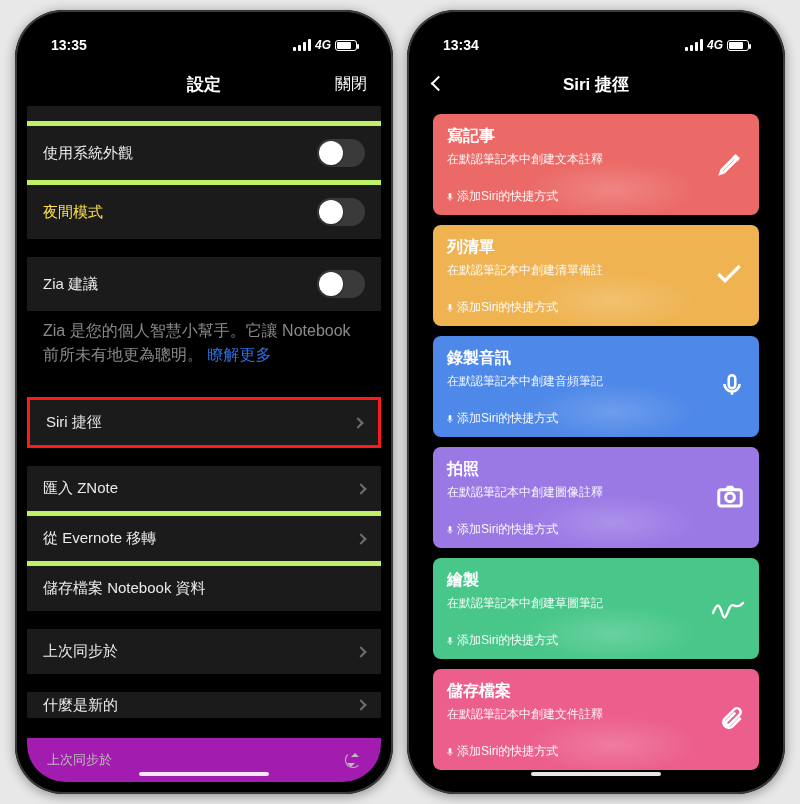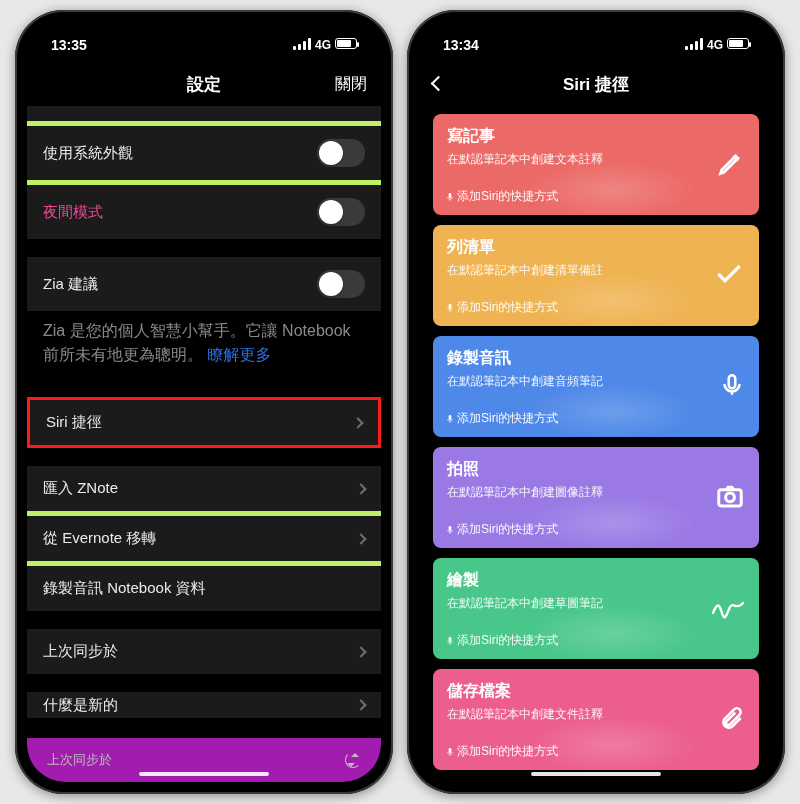--- a/index.html
+++ b/index.html
@@ -45,21 +45,21 @@
     display: flex;
     justify-content: space-between;
     align-items: center;
     padding: 6px 24px 0;
     color: #fff;
     font-size: 14px;
     font-weight: 600;
     z-index: 40;
     gap: 13px;
   }
-  .status-right { display:flex; align-items:flex-start; gap:4px; }
+  .status-right { display:flex; align-items:center; gap:4px;font-style:italic; }
   .sig-bars { display:flex; gap:2px; align-items:flex-end; height:12px; }
   .sig-bars span { width:3px; background:#fff; border-radius:1px; }
   .sig-bars span:nth-child(1){height:4px;}
   .sig-bars span:nth-child(2){height:6px;}
   .sig-bars span:nth-child(3){height:9px;}
   .sig-bars span:nth-child(4){height:12px;}
   .battery { width:22px; height:11px; border:1px solid #fff; border-radius:3px; position:relative; }
   .battery::after { content:""; position:absolute; right:-3px; top:3px; width:2px; height:5px; background:#fff; border-radius:1px;}
   .battery .fill { position:absolute; left:1px; top:1px; bottom:1px; width:70%; background:#fff; border-radius:1px;}
   .nav-bar {
@@ -80,21 +80,21 @@
   .dark-content { background:#000; }
   .section { background:#1b1b1b; margin-top:18px; }
   .section.first { margin-top:0; }
   .row {
     display:flex; align-items:center; justify-content:space-between;
     padding:13px 16px;
     color:#eaeaea; font-size:15px;
     border-top:5px solid #bef264;
   }
   .row:first-child { border-top:none; }
-  .row.dim { color:#ec4899; }
+  .row.dim { color:#fde047; }
   .chev { width:8px; height:8px; border-right:2px solid #6e6e6e; border-top:2px solid #6e6e6e; transform: rotate(45deg);}
   .toggle { width:48px; height:28px; background:#3a3a3a; border-radius:14px; position:relative; }
   .toggle .knob { position:absolute; left:2px; top:2px; width:24px; height:24px; background:#fff; border-radius:50%; box-shadow:0 1px 2px rgba(0,0,0,.4);}
   .footer-note { padding:8px 16px 12px; color:#8a8a8a; font-size:16px; line-height:1.5;}
   .footer-note a { color:#2f6fe0; text-decoration:none;}
   .hl { border:3px solid #ff1a1a; }
   .bottom-bar {
     height:44px; display:flex; align-items:center; justify-content:space-between;
     padding:0 20px; color:#bcbcbc; font-size:13px; background:#a21caf;
   }
@@ -185,21 +185,21 @@
       <div class="section">
         <div class="row">
           <span>匯入 ZNote</span>
             <span class="chev"></span>
         </div>
         <div class="row">
           <span>從 Evernote 移轉</span>
             <span class="chev"></span>
         </div>
         <div class="row">
-          <span>錄製音訊 Notebook 資料</span>
+          <span>儲存檔案 Notebook 資料</span>
         </div>
       </div>
       <div class="section">
         <div class="row">
           <span>上次同步於</span>
             <span class="chev"></span>
         </div>
       </div>
       <div class="section">
         <div class="row partial-hide">

